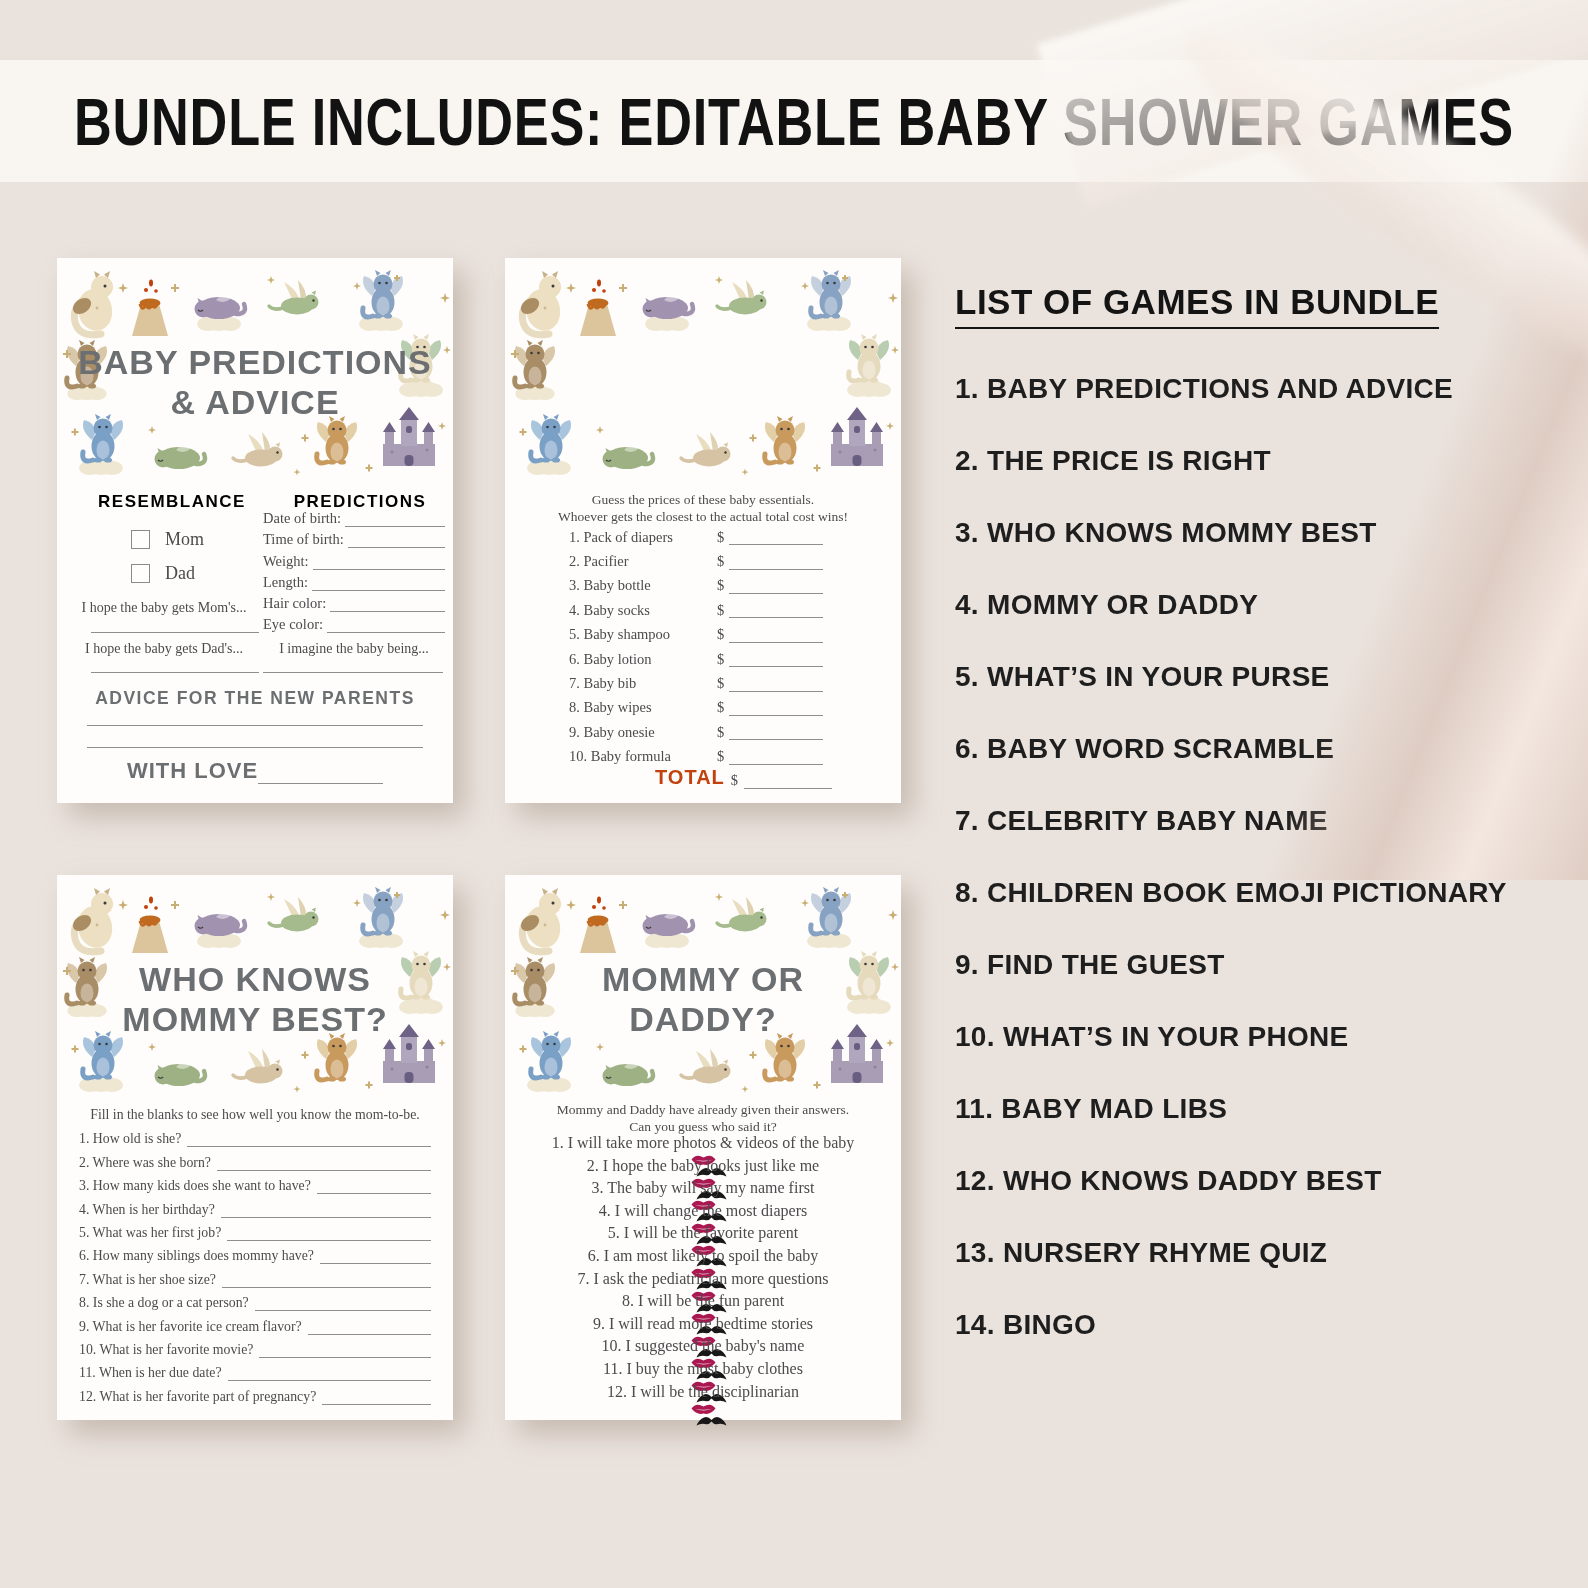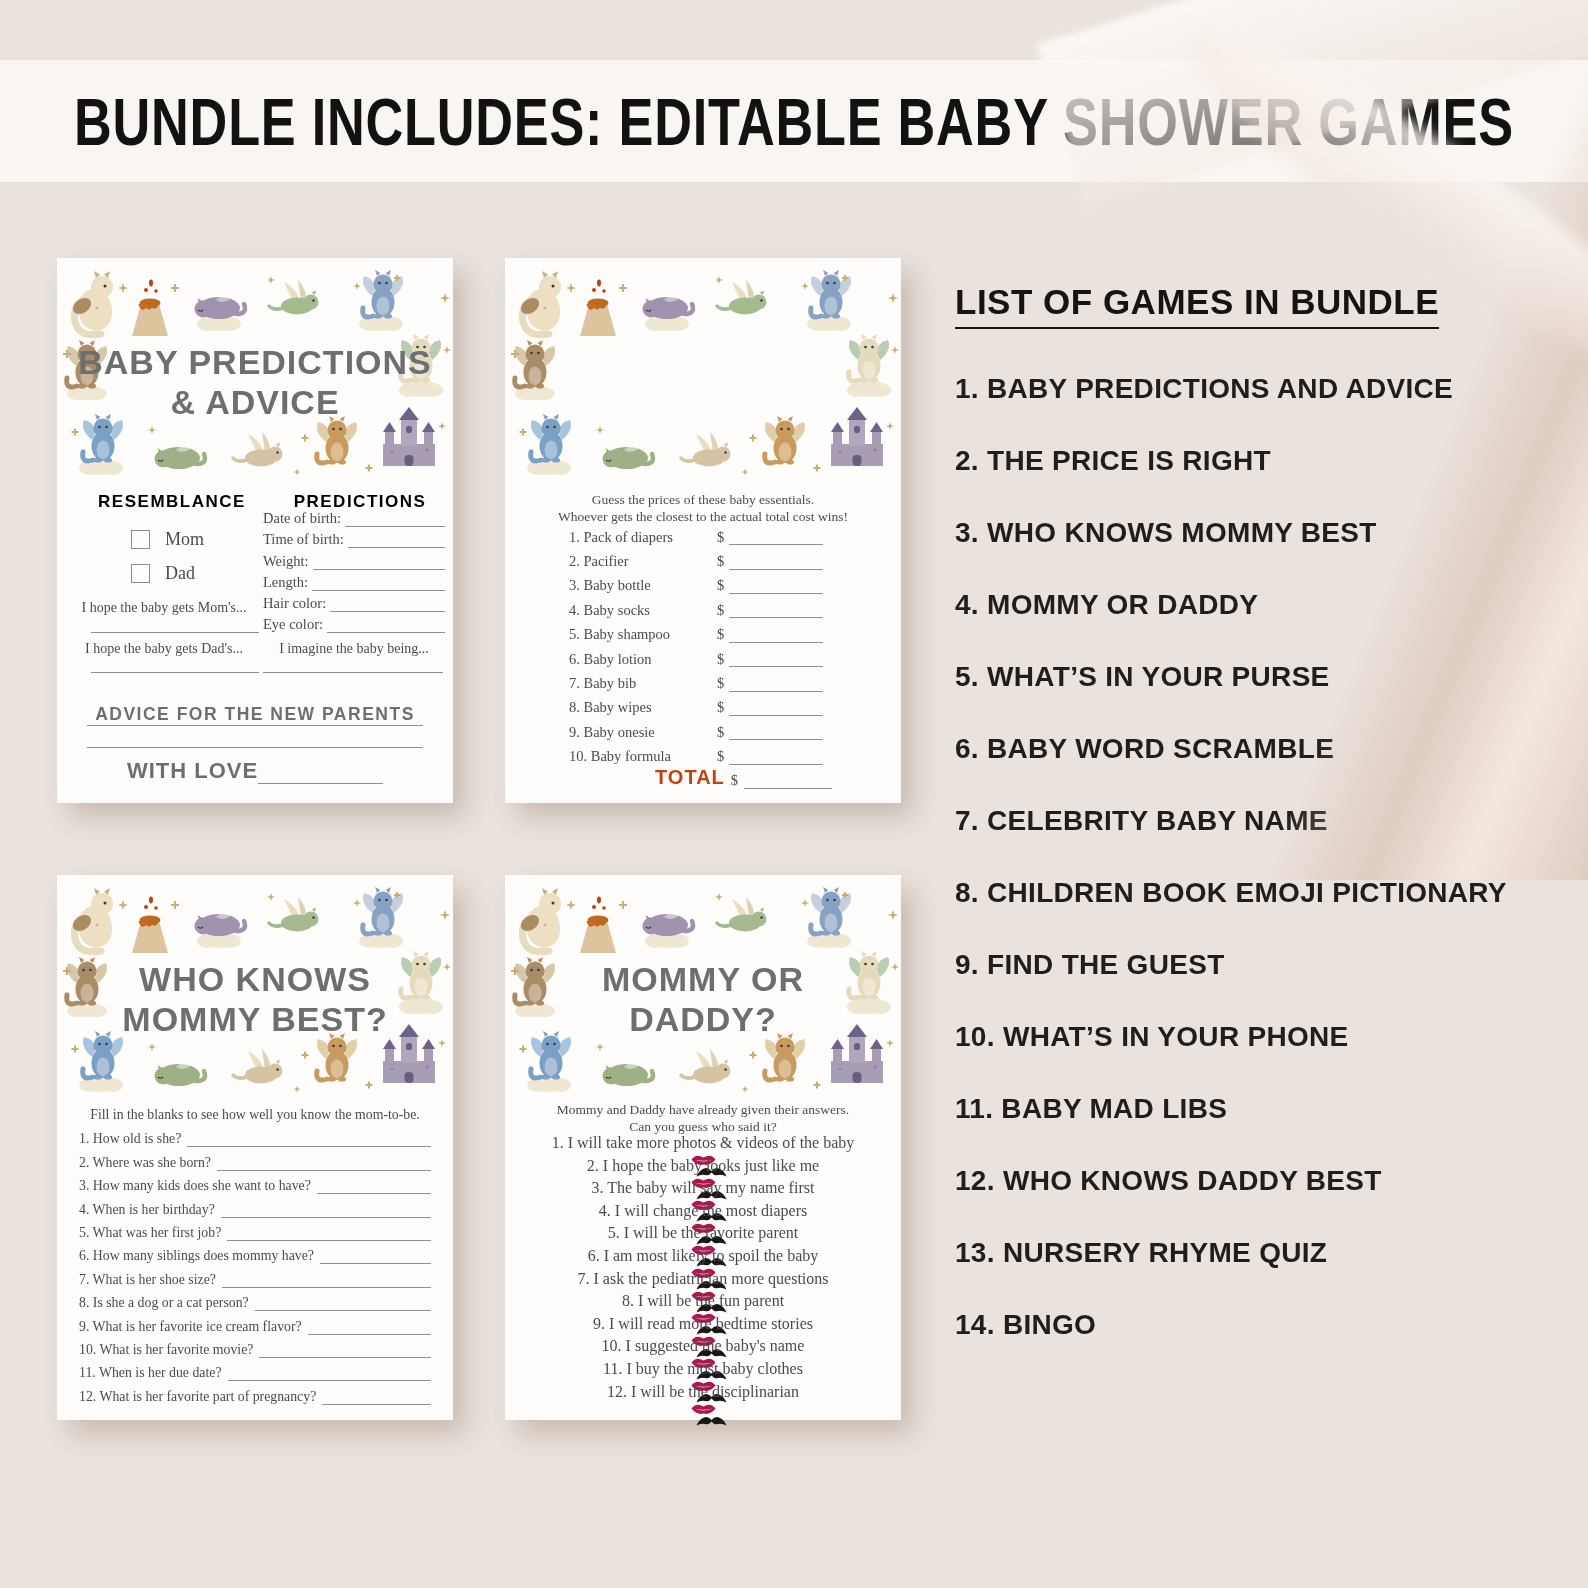--- a/index.html
+++ b/index.html
@@ -45,21 +45,21 @@
   #hope-mom{top:342px} #hope-dad{top:383px}
   #hope-mom-line{left:34px;top:374px;width:168px}
   #hope-dad-line{left:34px;top:414px;width:168px}
   #pred-fields{position:absolute;left:206px;top:248px;width:182px;}
   .field-row{display:flex;align-items:flex-end;height:21.2px;font-size:14.5px;}
   .field-row .fl{white-space:nowrap;padding-right:4px;}
   .field-row .ln{flex:1;border-bottom:1.2px solid #8f8f8f;height:15px;}
   #imagine{position:absolute;left:200px;top:383px;width:194px;font-size:14px;text-align:center;}
   #imagine-line{left:206px;top:414px;width:180px}
   #advice-head{position:absolute;left:0;top:430px;width:100%;text-align:center;
-               font-weight:bold;font-size:17.5px;color:#6c6f71;letter-spacing:1.5px;margin-top:16px;}
+               font-weight:bold;font-size:17.5px;color:#6c6f71;letter-spacing:1.5px;}
   #adv-l1{left:30px;top:467px;width:336px}
   #adv-l2{left:30px;top:489px;width:336px}
   #with-love{position:absolute;left:0;top:500px;width:100%;display:flex;justify-content:center;align-items:flex-end;gap:0;}
   #with-love .wl{font-weight:bold;font-size:22px;color:#6c6f71;letter-spacing:1px;}
   #with-love .ln{width:125px;border-bottom:1.2px solid #8f8f8f;height:20px;}
 
   
   .subtitle{position:absolute;left:0;width:100%;text-align:center;font-size:13.5px;line-height:16.5px;z-index:2;}
   #price-sub{top:234px}
   #price-items{position:absolute;left:64px;top:267px;width:268px;}

